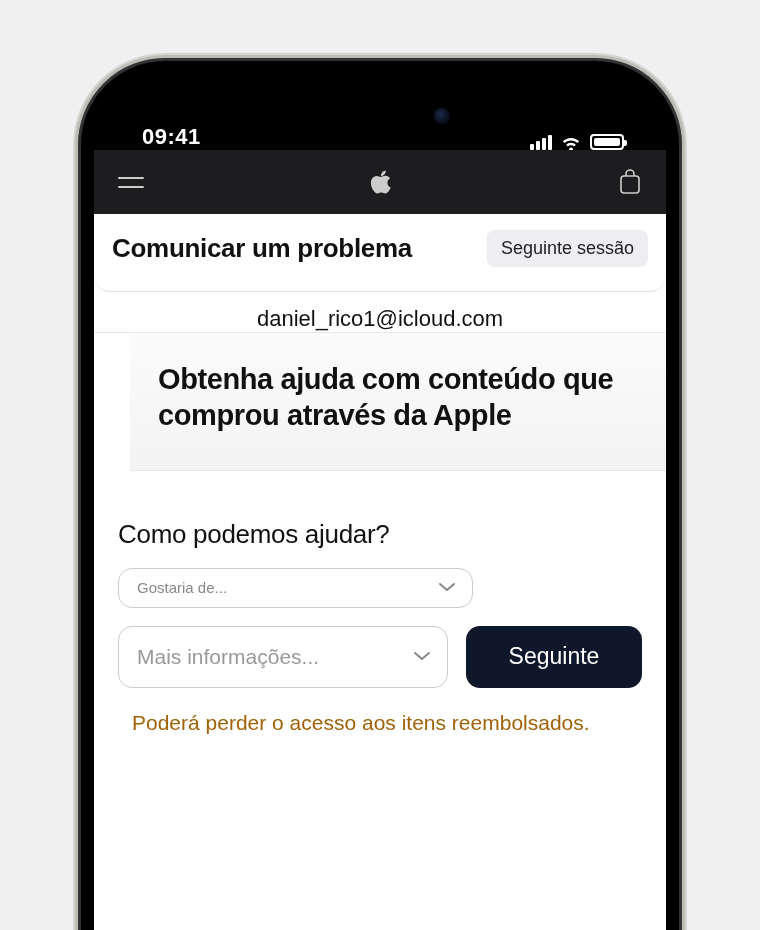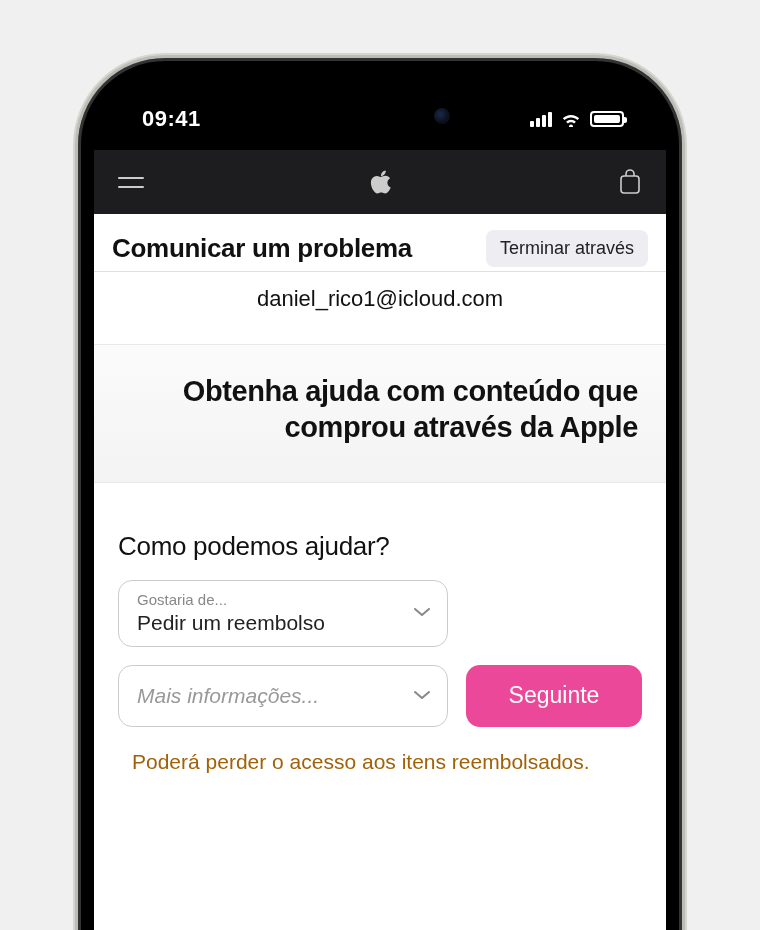--- a/index.html
+++ b/index.html
@@ -65,21 +65,21 @@
       padding-right: 14px;
     }
     .island-cam {
       width: 16px; height: 16px; border-radius: 50%;
       background: radial-gradient(circle at 40% 40%, #1a2a4a 0%, #0a0f1a 60%);
     }
     
     .status-bar {
       height: 76px;
       display: flex;
-      align-items: center;
+      align-items: flex-end;
       justify-content: space-between;
       padding: 14px 36px 0;
       color: #fff;
     }
     .status-time {
       font-size: 22px;
       font-weight: 600;
       letter-spacing: 0.5px;
       margin-left: 12px;
     }
@@ -145,50 +145,52 @@
     .bag-icon svg { display:block; stroke:#ccc; fill:none; }
     
     .content {
       background: #fff;
       height: 900px;
     }
     .title-row {
       display:flex;
       align-items:center;
       justify-content:space-between;
-      padding: 16px 18px 4px 18px;
+      padding: 16px 18px 24px 18px;
       border-bottom: 1px solid #e0e0e0;
+      border-radius: 16px;
     }
     .title-text {
       font-size: 26px;
       font-weight: 700;
       color: #111;
       letter-spacing: -0.3px;
     }
     .signout-btn {
       background: #ededf2;
       border: none;
       border-radius: 8px;
       padding: 8px 14px;
       font-size: 18px;
       color: #222;
       cursor: pointer;
     }
     .email-row {
       text-align: center;
-      padding: 14px 0 32px;
+      padding: 14px 0 0;
       font-size: 22px;
       color: #111;
       border-bottom: 1px solid #e8e8e8;
     }
     .hero {
       background: linear-gradient(#fbfbfb, #f3f3f3);
       padding: 28px 28px 36px;
-      text-align: right;
+      text-align: left;
       border-bottom: 1px solid #e8e8e8;
+      margin-left: 36px;
     }
     .hero h1 {
       font-size: 29px;
       font-weight: 700;
       line-height: 1.25;
       color: #111;
       letter-spacing: -0.4px;
     }
     .form-section {
       padding: 48px 24px 0;
@@ -199,57 +201,56 @@
       color: #111;
       margin-bottom: 18px;
       letter-spacing: -0.3px;
     }
     .select-box {
       border: 1px solid #ccc;
       border-radius: 14px;
       padding: 10px 48px 10px 18px;
       margin-bottom: 18px;
       position: relative;
-      width: 330px;
+      width: 355px;
       cursor: pointer;
       background: #fff;
     }
     .select-label-sm {
       font-size: 15px;
       color: #888;
       line-height: 1.2;
     }
     .select-value {
       font-size: 21px;
       color: #222;
       line-height: 1.3;
     }
     .select-placeholder {
       font-size: 21px;
       color: #999;
       padding: 8px 0;
       display:block;
-      font-style:italic;
     }
     .chevron {
       position: absolute;
       right: 16px;
       top: 50%;
       transform: translateY(-50%);
     }
     .row-next {
       display: flex;
       gap: 18px;
       align-items: stretch;
       margin-bottom: 20px;
     }
     .row-next .select-box { margin-bottom: 0; flex: 0 0 330px; }
     .next-btn {
       flex: 1;
-      background: #ec4899;
+      background: #0f172a;
       color: #fff;
       border: none;
       border-radius: 14px;
       font-size: 23px;
       font-weight: 400;
       cursor: pointer;
       padding: 0 24px;
     }
     .disclaimer {
       font-size: 21px;
@@ -307,32 +308,31 @@
           <svg width="24" height="28" viewBox="0 0 24 28" stroke-width="1.6">
             <rect x="3" y="8" width="18" height="17" rx="3"></rect>
             <path d="M8 8V6a4 4 0 018 0v2"></path>
           </svg>
         </div>
       </div>
 
       <div class="content">
         <div class="title-row">
           <div class="title-text">Comunicar um problema</div>
-          <button class="signout-btn">Terminar através</button>
+          <button class="signout-btn">Seguinte sessão</button>
         </div>
         <div class="email-row">daniel_rico1@icloud.com</div>
         <div class="hero">
           <h1>Obtenha ajuda com conteúdo que comprou através da Apple</h1>
         </div>
         <div class="form-section">
           <div class="form-heading">Como podemos ajudar?</div>
 
           <div class="select-box">
             <div class="select-label-sm">Gostaria de...</div>
-            <div class="select-value">Pedir um reembolso</div>
             <div class="chevron">
               <svg width="18" height="12" viewBox="0 0 18 12">
                   <path d="M2 3l7 6 7-6" stroke="#888" stroke-width="2" fill="none" stroke-linecap="round" stroke-linejoin="round"></path>
                 </svg>
             </div>
           </div>
 
           <div class="row-next">
             <div class="select-box">
               <span class="select-placeholder">Mais informações...</span>

